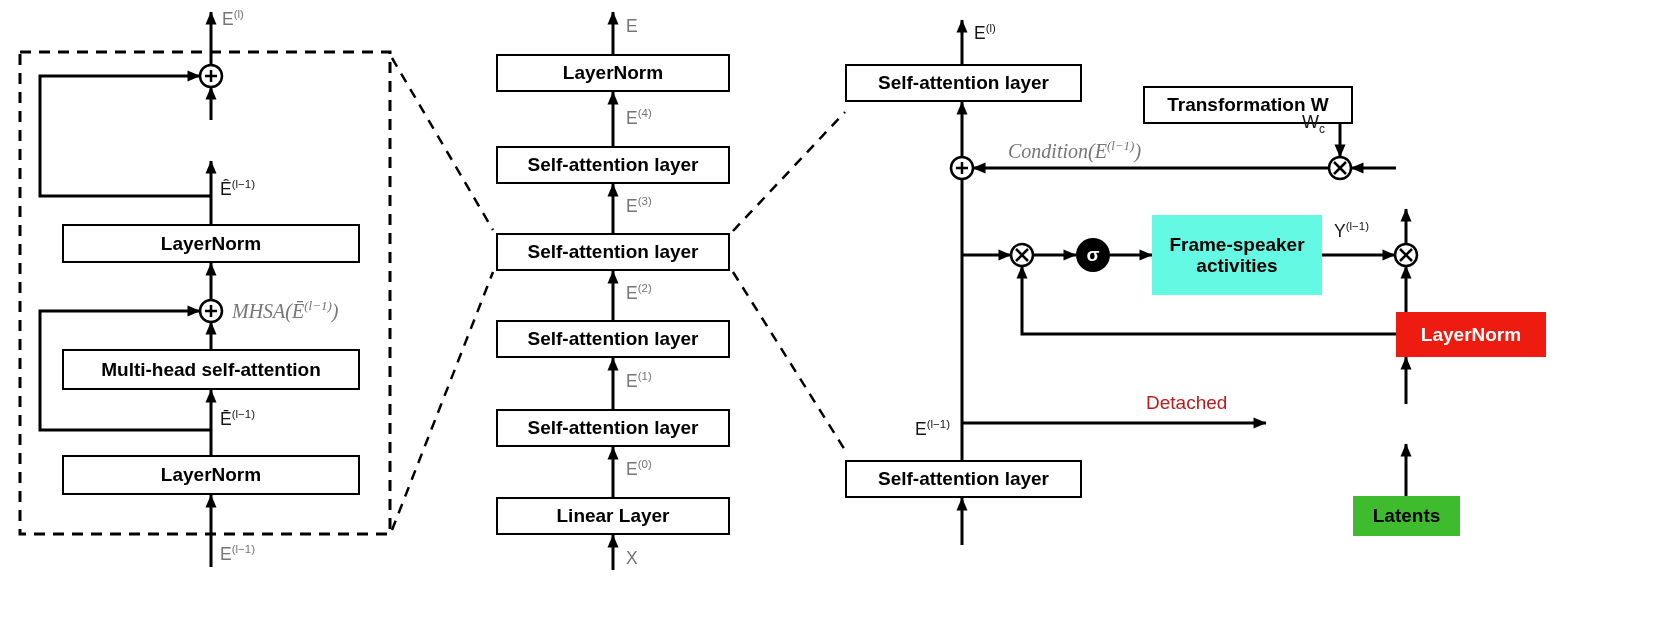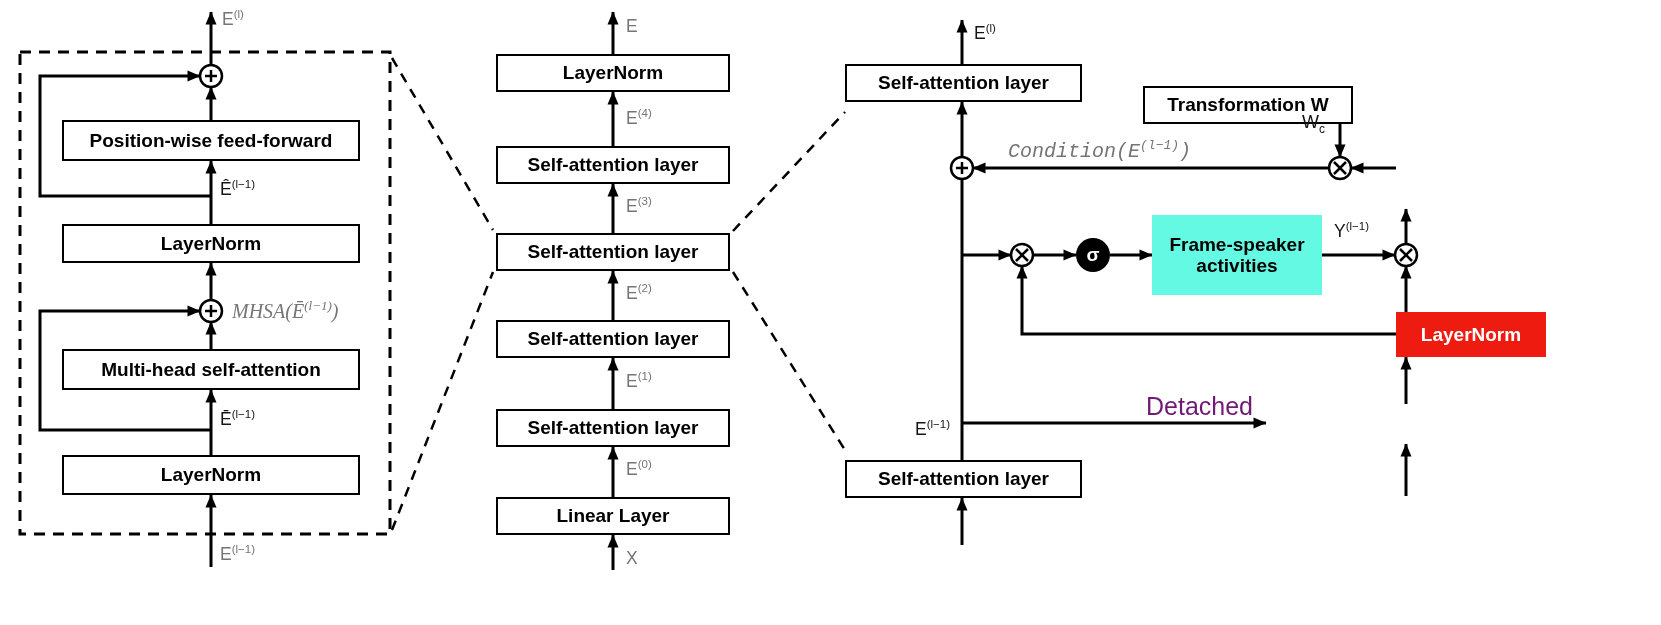--- a/index.html
+++ b/index.html
@@ -12,21 +12,21 @@
   .box.red{background:var(--red);border:none;color:#fff;}
   .box.cyan{background:var(--cyan);border:none;color:#000000;}
   .box.green{background:var(--green);border:none;color:#000;}
   .sig{position:absolute;z-index:2;font-size:17.5px;color:var(--gray_label);white-space:nowrap;font-weight:400;}
   .sig sup{font-size:11.5px;}
   .sig sub{font-size:12px;}
   .sig.dark{color:#141414;}
   .mathexpr{position:absolute;z-index:2;font-family:"Liberation Serif",serif;font-style:italic;
             font-size:20px;color:var(--gray_label);white-space:nowrap;}
   .mathexpr sup{font-size:13px;}
-  .plain{position:absolute;z-index:2;font-size:25px;color:#701a75;white-space:nowrap;}
+  .plain{position:absolute;z-index:2;font-size:19px;color:#b91c1c;white-space:nowrap;}
   .sigma{position:absolute;z-index:2;left:1076px;top:238px;width:34px;height:34px;border-radius:50%;
          background:#000;color:#fff;display:flex;align-items:center;justify-content:center;
          font-size:19px;font-weight:700;}
 </style>
 </head>
 <body>
 
 <div class="canvas">
 
   <svg class="wires" width="1661" height="625" viewBox="0 0 1661 625">
@@ -107,21 +107,20 @@
       <path d="M1016,249 L1028,261 M1028,249 L1016,261" stroke="#000" stroke-width="2.5"></path>
     </g>
     <g>
       <circle cx="1406" cy="255" r="11" fill="#fff" stroke="#000" stroke-width="2.5"></circle>
       <path d="M1400,249 L1412,261 M1412,249 L1400,261" stroke="#000" stroke-width="2.5"></path>
     </g>
   </svg>
 
   <div class="sig" style="left:222px;top:8px;"><span>E</span><sup>(l)</sup></div>
 
-  <div class="box" style="left:62px;top:120px;width:298px;height:41px;">Position-wise feed-forward</div>
 
   <div class="sig dark" style="left:220px;top:178px;"><span>Ê</span><sup>(l−1)</sup></div>
 
   <div class="box" style="left:62px;top:224px;width:298px;height:39px;">LayerNorm</div>
 
   <div class="mathexpr" style="left:232px;top:298px;"><span>MHSA(</span><span>Ē</span><sup>(l−1)</sup><span>)</span></div>
 
   <div class="box" style="left:62px;top:349px;width:298px;height:41px;">Multi-head self-attention</div>
 
   <div class="sig dark" style="left:220px;top:408px;"><span>Ē</span><sup>(l−1)</sup></div>
@@ -157,32 +156,33 @@
   <div class="sig" style="left:626px;top:548px;">X</div>
 
   <div class="sig dark" style="left:974px;top:22px;"><span>E</span><sup>(l)</sup></div>
 
   <div class="box" style="left:845px;top:64px;width:237px;height:38px;">Self-attention layer</div>
 
   <div class="box" style="left:1143px;top:62px;width:210px;height:38px;margin-top:24px;">Transformation W</div>
 
   <div class="sig dark" style="left:1302px;top:112px;font-size:18px;"><span>W</span><sub>c</sub></div>
 
-  <div class="mathexpr" style="left:1008px;top:138px;font-family:Liberation Mono, monospace;"><span>Condition(</span><span>E</span><sup>(l−1)</sup><span>)</span></div>
+  <div class="mathexpr" style="left:1008px;top:138px;"><span>Condition(</span><span>E</span><sup>(l−1)</sup><span>)</span></div>
 
 
   <div class="sigma">σ</div>
 
   <div class="box cyan" style="left:1152px;top:215px;width:170px;height:80px;">Frame-speaker activities</div>
 
   <div class="sig dark" style="left:1334px;top:220px;"><span>Y</span><sup>(l−1)</sup></div>
 
   <div class="box red" style="left:1396px;top:312px;width:150px;height:45px;">LayerNorm</div>
 
   <div class="sig dark" style="left:880px;top:418px;width:70px;text-align:right;"><span>E</span><sup>(l−1)</sup></div>
 
   <div class="plain" style="left:1146px;top:392px;">Detached</div>
 
 
+  <div class="box green" style="left:1353px;top:496px;width:107px;height:40px;">Latents</div>
 
   <div class="box" style="left:845px;top:460px;width:237px;height:38px;">Self-attention layer</div>
 
 </div>
 
 </body></html>

